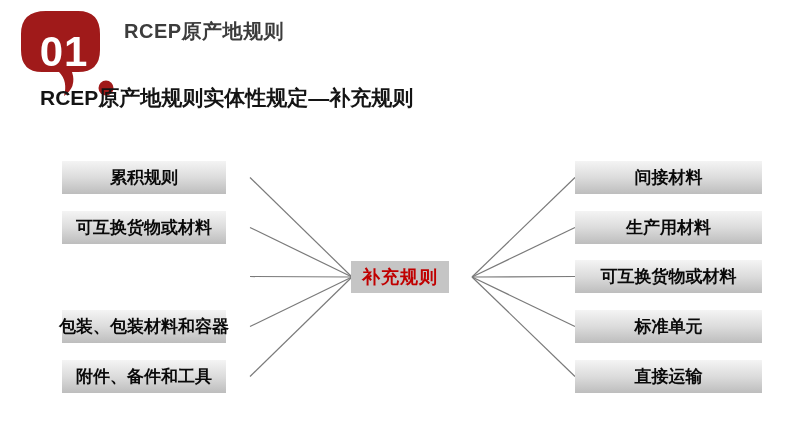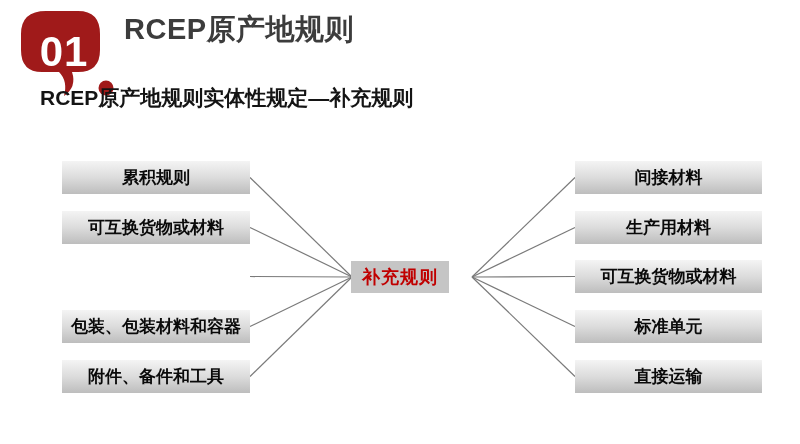--- a/index.html
+++ b/index.html
@@ -18,36 +18,36 @@
   .badge svg { position: absolute; left: 0; top: 0; }
   .badge-number {
     position: absolute; left: 4px; top: 20px; width: 84px;
     text-align: center;
     font-size: 42px; font-weight: 800; color: #ffffff;
     letter-spacing: 1px;
   }
 
   
   .page-title {
-    position: absolute; left: 124px; top: 10px;
-    font-size: 29px; font-weight: 800; color: #3c3c3c;
+    position: absolute; left: 124px; top: 18px;
+    font-size: 20px; font-weight: 800; color: #3c3c3c;
     letter-spacing: 0.5px;
     text-align: right;
   }
   .slide-subtitle {
     position: absolute; left: 40px; top: 84px; width: 760px;
     font-size: 21px; font-weight: 800; color: #141414;
   }
 
   
   .connector-lines { position: absolute; left: 0; top: 0; width: 800px; height: 444px; }
 
   .node {
     position: absolute;
-    width: 188px; height: 33px;
+    width: 164px; height: 33px;
     display: flex; align-items: center; justify-content: center;
     background: linear-gradient(180deg, #f4f4f4 0%, #dcdcdc 50%, #bdbdbd 100%);
     font-size: 17px; font-weight: 700; color: #0a0a0a;
     white-space: nowrap;
   }
   .node.left  { left: 62px; }
   .node.right { left: 575px; width: 187px; }
   .row-1 { top: 161px; }
   .row-2 { top: 211px; }
   .row-3 { top: 260px; }

